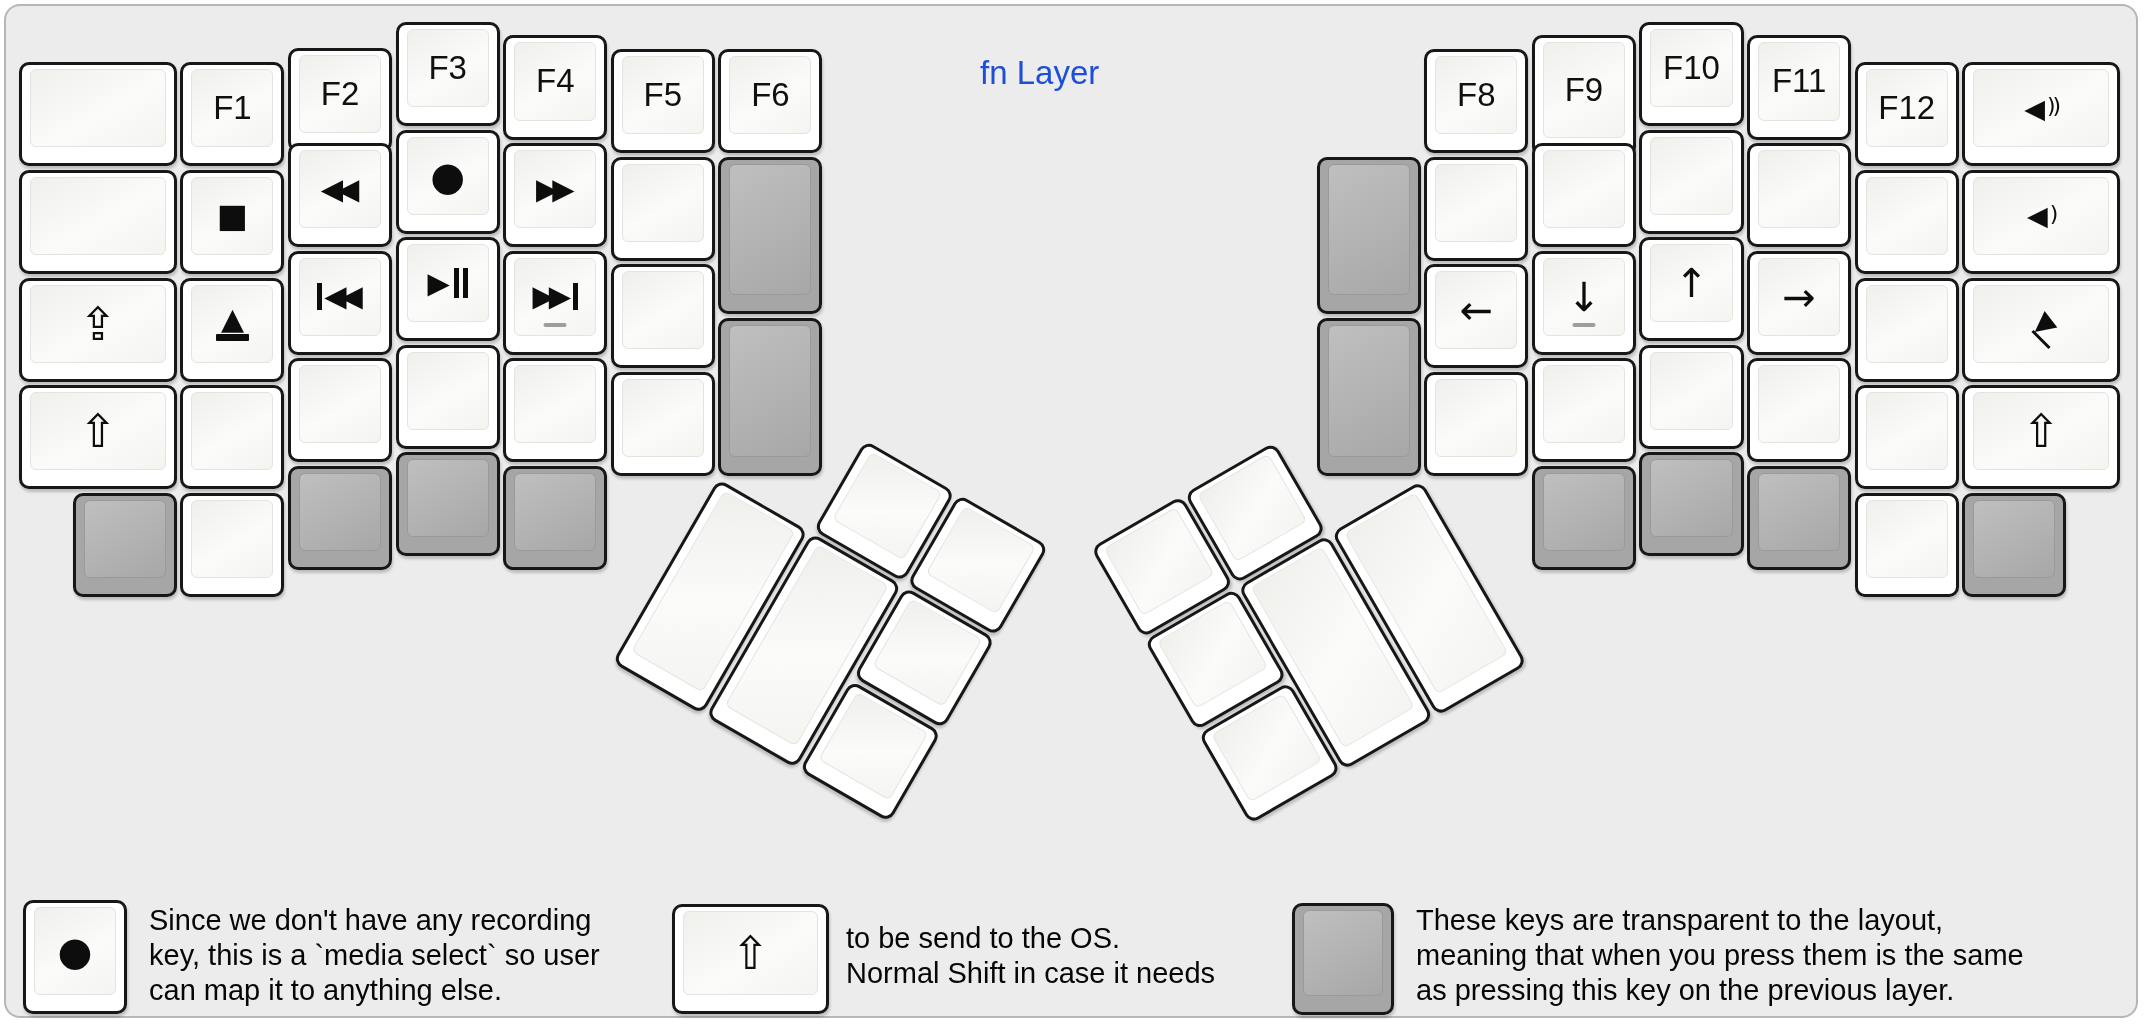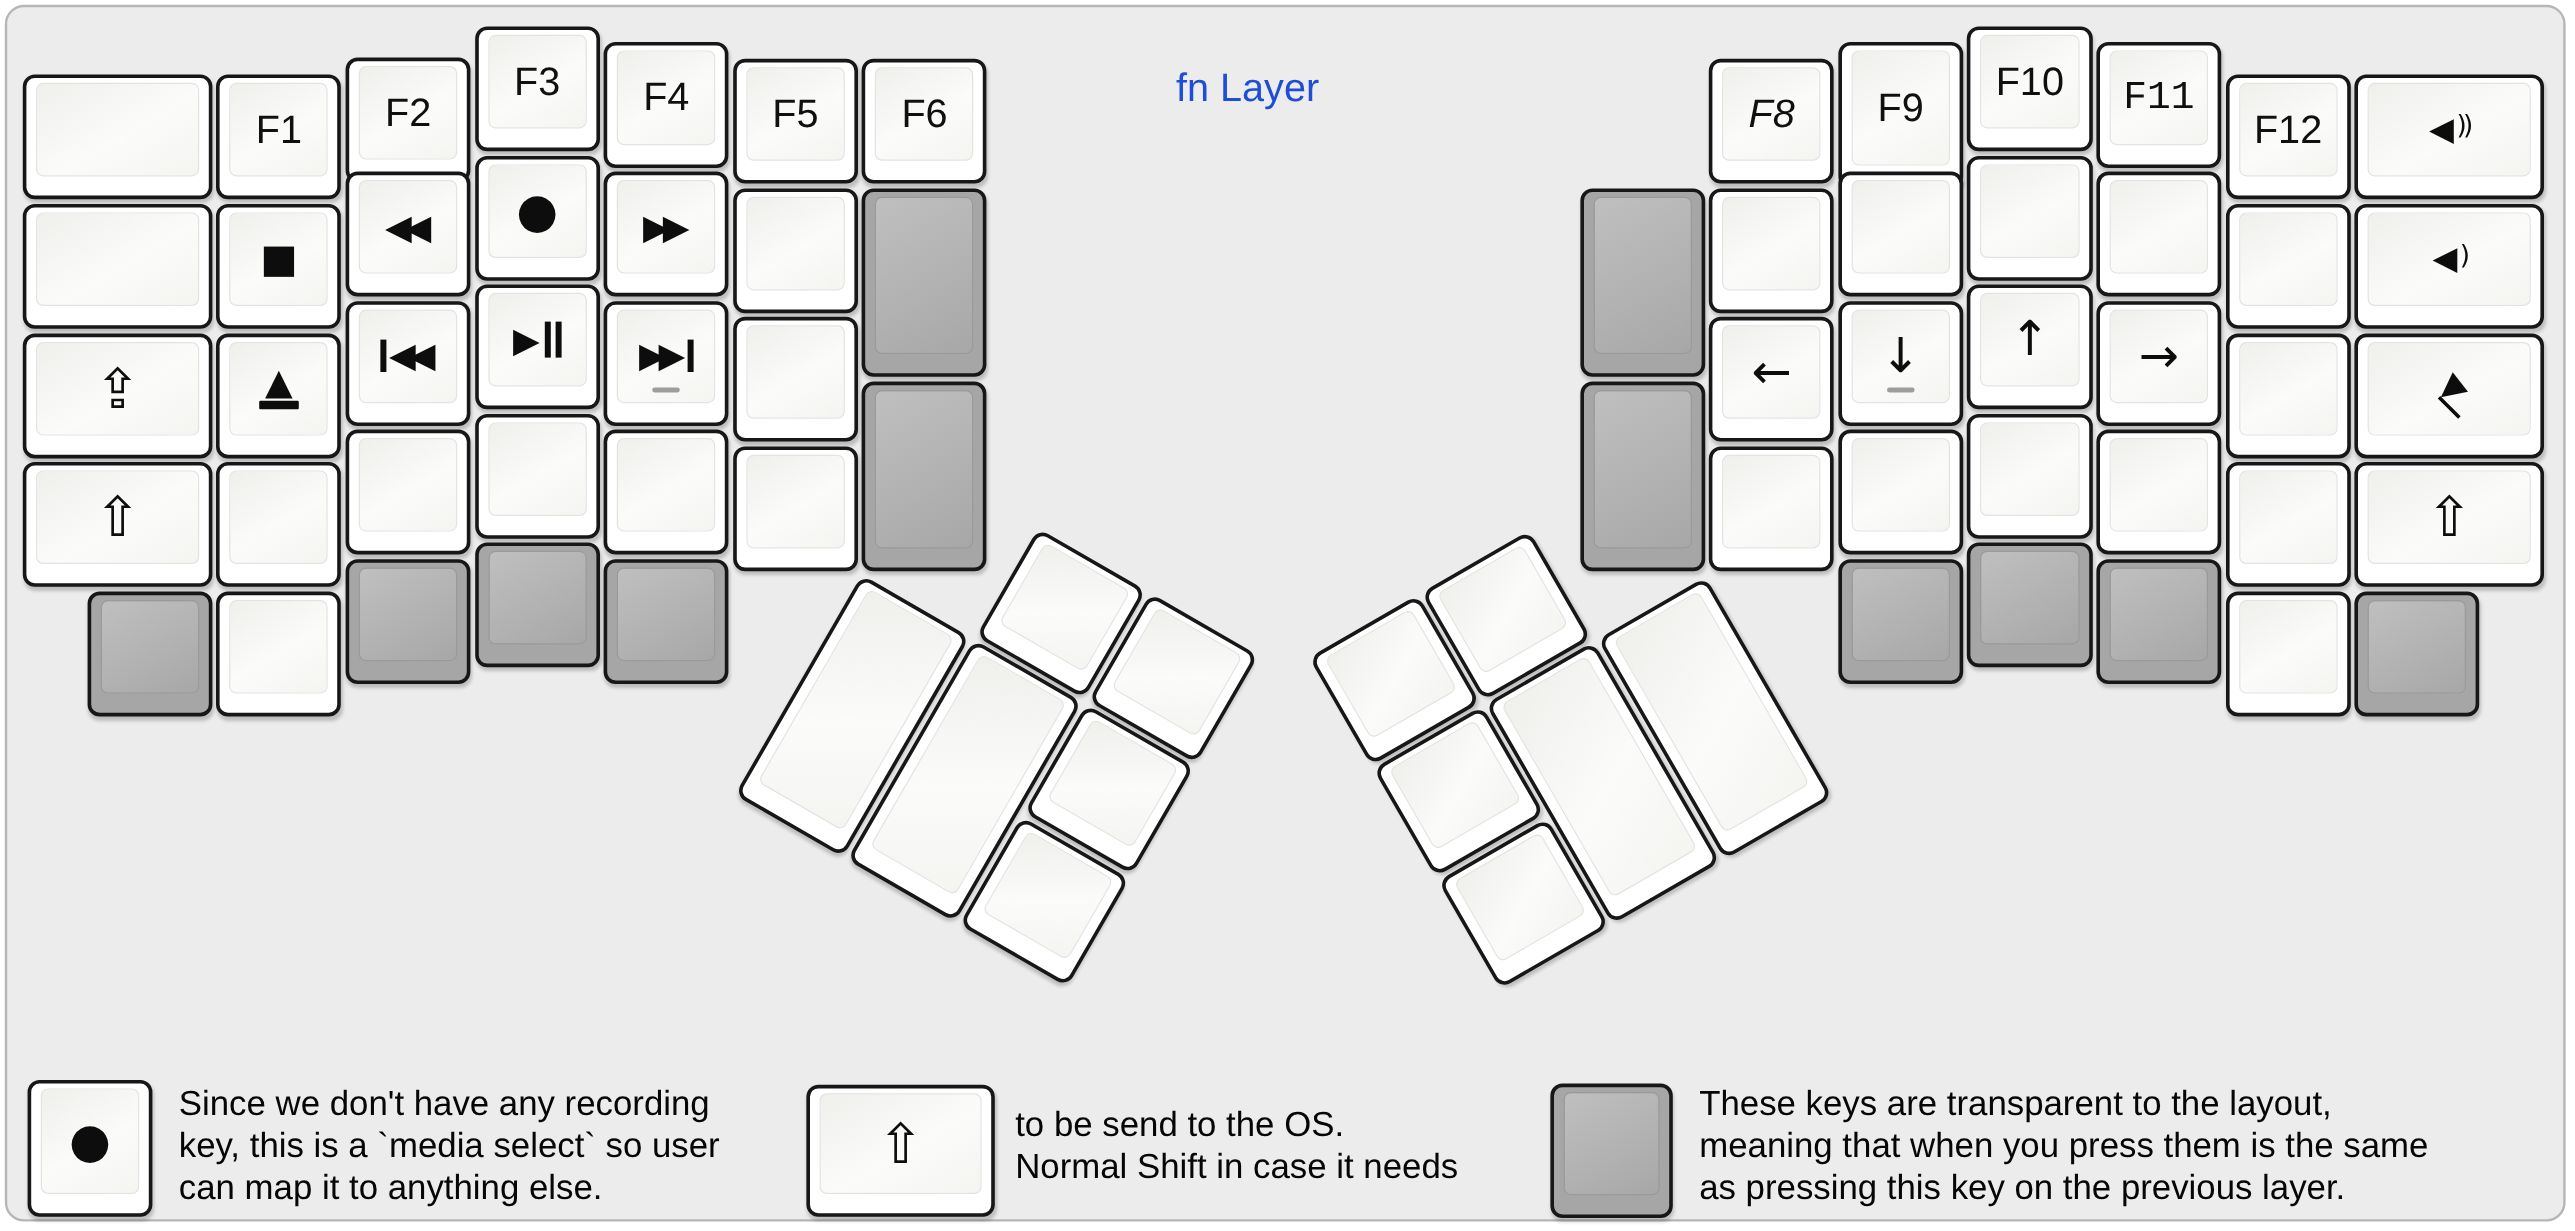--- a/index.html
+++ b/index.html
@@ -202,21 +202,21 @@
     </div>
     <div class="key gray" style="left: 503.2px; top: 465.85px; width: 104.1px; height: 104.1px;">
       <div class="cap"></div>
     </div>
     <div class="key gray" style="left: 1316.66px; top: 156.5px; width: 104.1px; height: 157.9px;">
       <div class="cap"></div>
     </div>
     <div class="key gray" style="left: 1316.66px; top: 317.9px; width: 104.1px; height: 157.9px;">
       <div class="cap"></div>
     </div>
-    <div class="key white" style="left: 1424.26px; top: 48.9px; width: 104.1px; height: 104.1px; font-style: italic;">
+    <div class="key white" style="left: 1424.26px; top: 48.9px; width: 104.1px; height: 104.1px;">
       <div class="cap">
         <span class="klabel">F8</span>
       </div>
     </div>
     <div class="key white" style="left: 1424.26px; top: 156.5px; width: 104.1px; height: 104.1px;">
       <div class="cap"></div>
     </div>
     <div class="key white" style="left: 1424.26px; top: 264.1px; width: 104.1px; height: 104.1px;">
       <div class="cap">
         <span class="ic ic-arrow-left">←</span>
@@ -251,21 +251,21 @@
       <div class="cap"></div>
     </div>
     <div class="key white" style="left: 1639.46px; top: 237.2px; width: 104.1px; height: 104.1px;">
       <div class="cap">
         <span class="ic ic-arrow-up">↑</span>
       </div>
     </div>
     <div class="key white" style="left: 1639.46px; top: 344.8px; width: 104.1px; height: 104.1px;">
       <div class="cap"></div>
     </div>
-    <div class="key white" style="left: 1747.06px; top: 35.45px; width: 104.1px; height: 104.1px; font-family: Liberation Mono, monospace;">
+    <div class="key white" style="left: 1747.06px; top: 35.45px; width: 104.1px; height: 104.1px;">
       <div class="cap">
         <span class="klabel">F11</span>
       </div>
     </div>
     <div class="key white" style="left: 1747.06px; top: 143.05px; width: 104.1px; height: 104.1px;">
       <div class="cap"></div>
     </div>
     <div class="key white" style="left: 1747.06px; top: 250.65px; width: 104.1px; height: 104.1px;">
       <div class="cap">
         <span class="ic ic-arrow-right">→</span>

